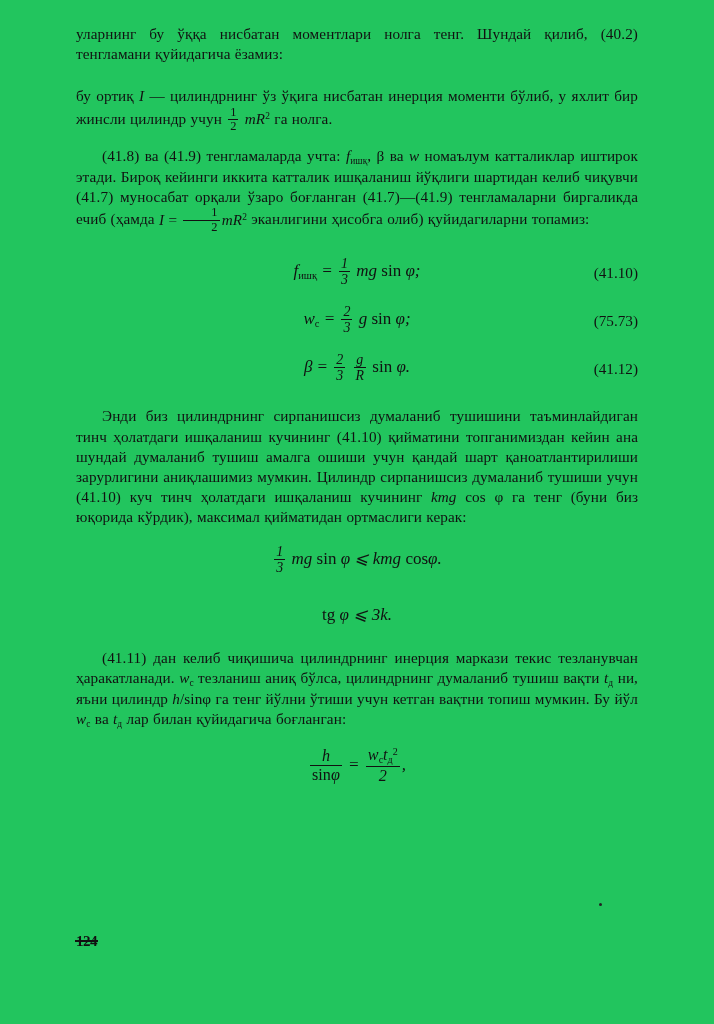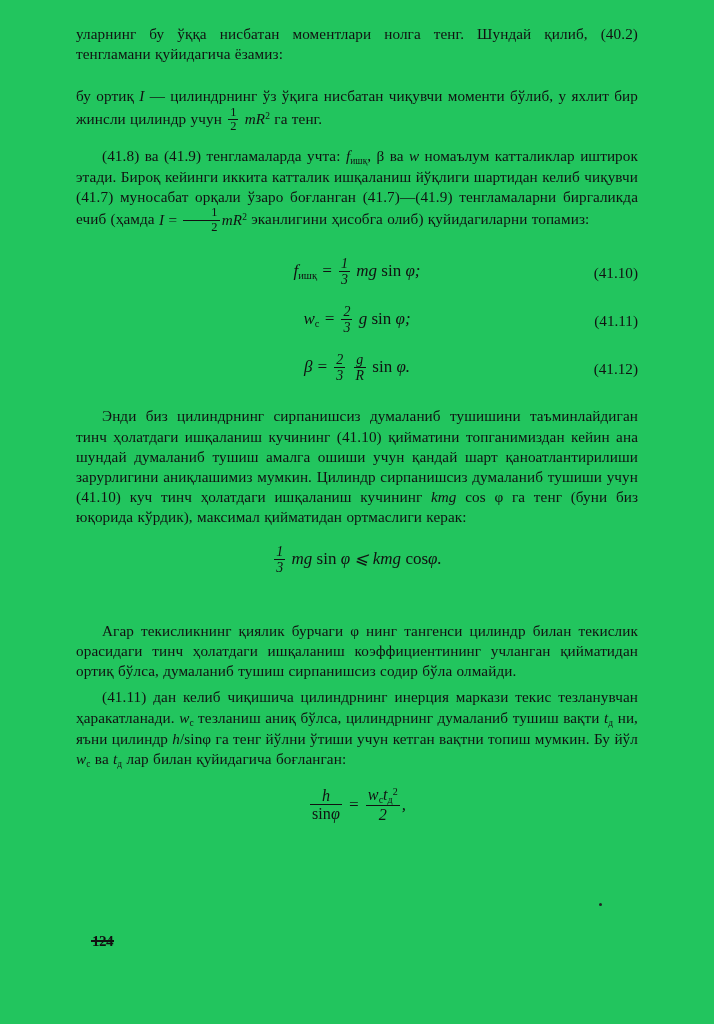--- a/index.html
+++ b/index.html
@@ -93,21 +93,21 @@
     display: block;
     padding: 0 2px;
     border-bottom: 1px solid #111;
   }
   .frac .den {
     display: block;
     padding: 0 2px;
   }
   .pagenum {
     position: absolute;
-    left: 92px;
+    left: 76px;
     top: 933px;
     font-family: "Liberation Serif", serif;
     font-weight: bold;
     font-size: 15px;
     letter-spacing: -0.5px;
   }
   .pagenum .strike {
     position: relative;
   }
   .pagenum .strike::after {
@@ -137,21 +137,21 @@
   <div class="content">
 
     <p class="para">уларнинг бу ўққа нисбатан моментлари нолга тенг. Шундай қилиб, (40.2) тенгламани қуйидагича ёзамиз:</p>
 
     <div class="gap-m"></div>
 
 
     <div class="gap-m"></div>
 
     <p class="para">
-      <span>бу ортиқ </span><i>I</i><span> — цилиндрнинг ўз ўқига нисбатан чиқувчи моменти бўлиб, у яхлит бир жинсли цилиндр учун </span><span class="nowrap"><span class="frac"><span class="num">1</span><span class="den">2</span></span> <i>mR</i><sup>2</sup></span><span> га тенг.</span>
+      <span>бу ортиқ </span><i>I</i><span> — цилиндрнинг ўз ўқига нисбатан инерция моменти бўлиб, у яхлит бир жинсли цилиндр учун </span><span class="nowrap"><span class="frac"><span class="num">1</span><span class="den">2</span></span> <i>mR</i><sup>2</sup></span><span> га нолга.</span>
     </p>
 
     <div class="gap-m"></div>
 
     <p class="para indent">
       <span>(41.8) ва (41.9) тенгламаларда учта: </span><span class="nowrap"><i>f</i><sub>ишқ</sub>, β</span><span> ва </span><i>w</i><span> номаълум катталиклар иштирок этади. Бироқ кейинги иккита катталик ишқаланиш йўқлиги шартидан келиб чиқувчи (41.7) муносабат орқали ўзаро боғланган (41.7)—(41.9) тенгламаларни биргаликда ечиб (ҳамда </span><span class="nowrap"><i>I</i> = <span class="frac"><span class="num">1</span><span class="den">2</span></span><i>mR</i><sup>2</sup></span><span> эканлигини ҳисобга олиб) қуйидагиларни топамиз:</span>
     </p>
 
     <div class="gap-xl"></div>
 
@@ -161,21 +161,21 @@
       </span>
       <span class="eqnum">(41.10)</span>
     </div>
 
     <div class="gap-l"></div>
 
     <div class="eqrow">
       <span class="eq">
         <i>w</i><sub>c</sub>&nbsp;=&nbsp;<span class="frac"><span class="num">2</span><span class="den">3</span></span>&nbsp;<i>g</i> <span class="up">sin</span> φ;
       </span>
-      <span class="eqnum">(41.11)</span>
+      <span class="eqnum">(75.73)</span>
     </div>
 
     <div class="gap-l"></div>
 
     <div class="eqrow">
       <span class="eq">
         β&nbsp;=&nbsp;<span class="frac"><span class="num">2</span><span class="den">3</span></span>&nbsp;<span class="frac"><span class="num"><i>g</i></span><span class="den"><i>R</i></span></span>&nbsp;<span class="up">sin</span> φ.
       </span>
       <span class="eqnum">(41.12)</span>
     </div>
@@ -192,24 +192,28 @@
       <span class="eq">
         <span class="frac"><span class="num">1</span><span class="den">3</span></span>&nbsp;<i>mg</i> <span class="up">sin</span> φ&nbsp;⩽&nbsp;<i>kmg</i> <span class="up">cos</span>φ.
       </span>
     </div>
 
     <div class="gap-l"></div>
 
 
     <div class="gap-m"></div>
 
-
-    <div class="gap-l"></div>
-
-    <p class="para indent">Агар текисликнинг қиялик бурчаги φ нинг тангенси цилиндр билан текислик орасидаги тинч ҳолатдаги ишқаланиш коэффициентининг учланган қийматидан ортиқ бўлса, думаланиб тушиш сирпанишсиз содир бўла олмайди.</p>
+    <div class="eqrow">
+      <span class="eq">
+        <span class="up">tg</span> φ&nbsp;⩽&nbsp;3<i>k</i>.
+      </span>
+    </div>
+
+    <div class="gap-l"></div>
+
 
     <div class="gap-s"></div>
 
     <p class="para indent">
       <span>(41.11) дан келиб чиқишича цилиндрнинг инерция маркази текис тезланувчан ҳаракатланади. </span><span class="nowrap"><i>w</i><sub>c</sub></span><span> тезланиш аниқ бўлса, цилиндрнинг думаланиб тушиш вақти </span><span class="nowrap"><i>t</i><sub>д</sub></span><span> ни, яъни цилиндр </span><span class="nowrap"><i>h</i>/sinφ</span><span> га тенг йўлни ўтиши учун кетган вақтни топиш мумкин. Бу йўл </span><span class="nowrap"><i>w</i><sub>c</sub></span><span> ва </span><span class="nowrap"><i>t</i><sub>д</sub></span><span> лар билан қуйидагича боғланган:</span>
     </p>
 
     <div class="gap-l"></div>
 
     <div class="eqrow">

